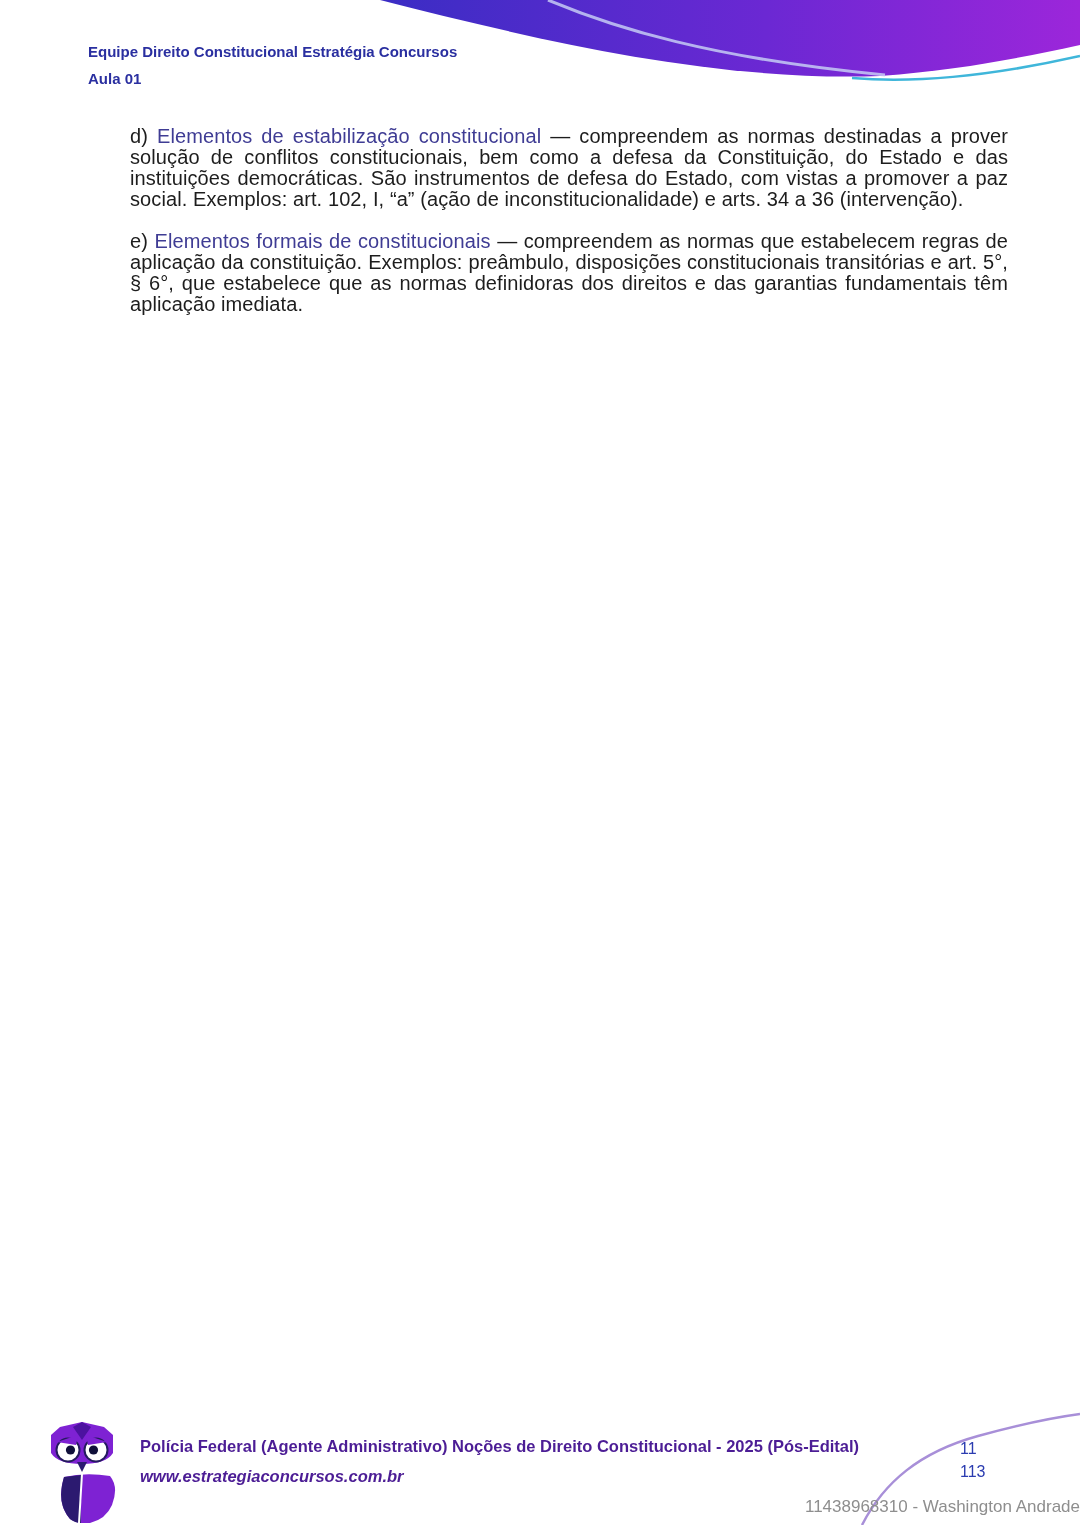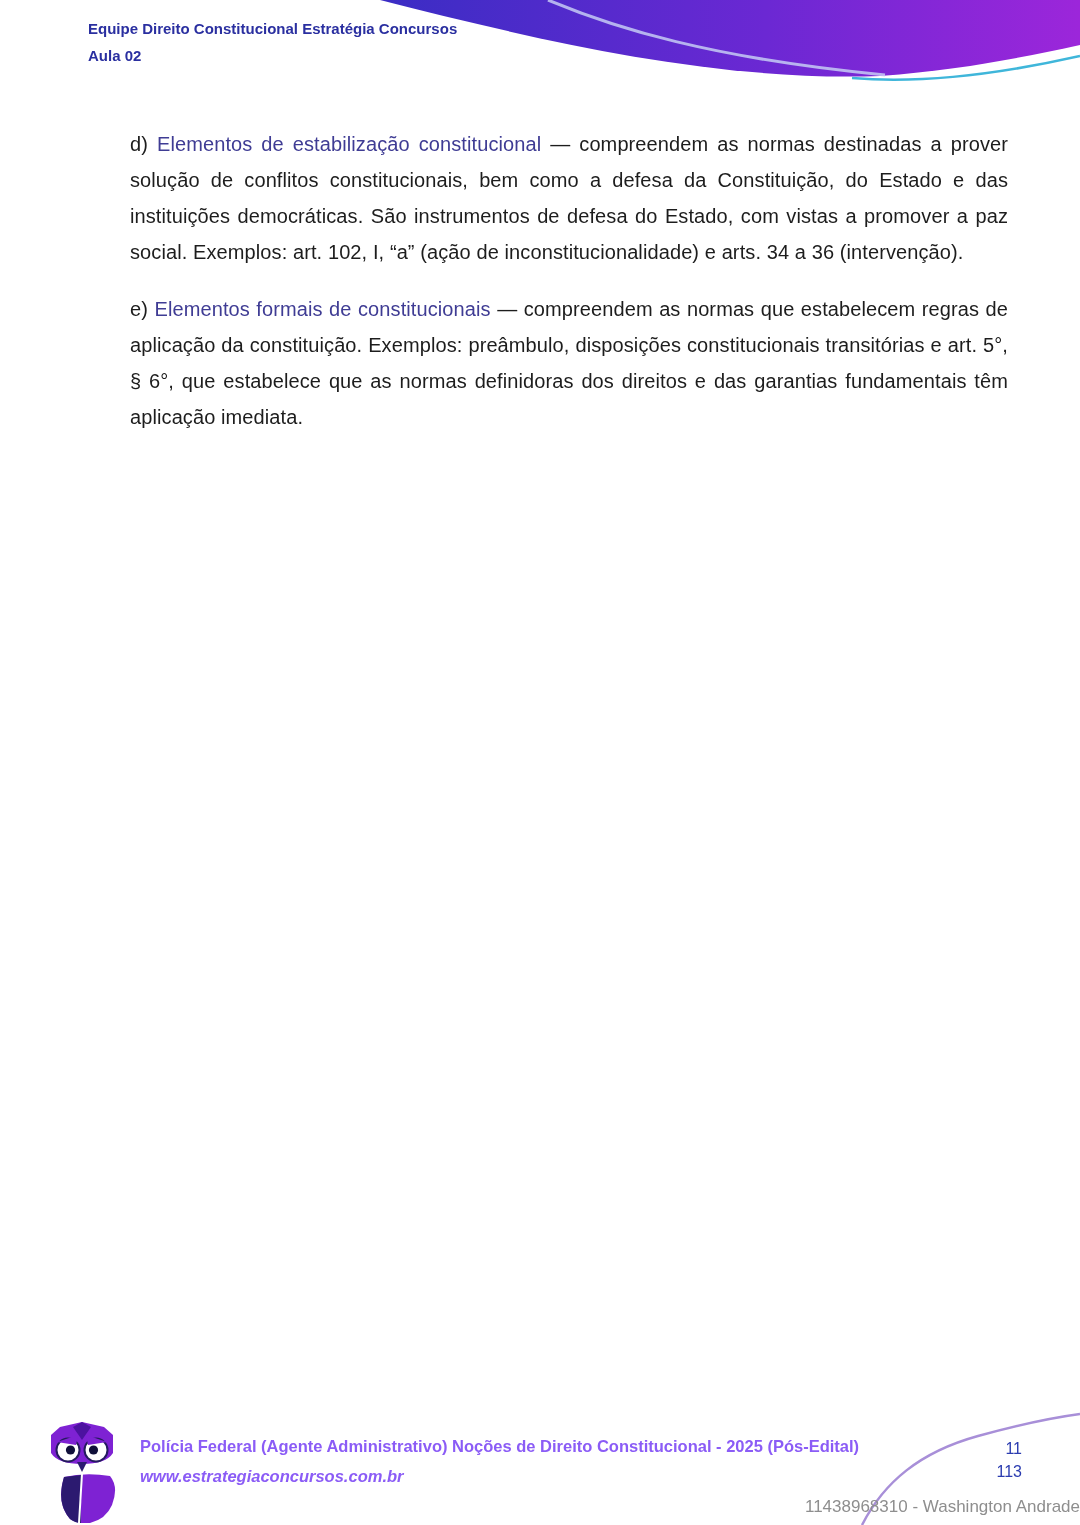--- a/index.html
+++ b/index.html
@@ -25,39 +25,39 @@
     right: 0;
     width: 700px;
     height: 95px;
     display: block;
   }
 
   
   .header {
     position: absolute;
     left: 88px;
-    top: 20px;
+    top: 43px;
     color: #2a2fa0;
     font-weight: bold;
     font-size: 15px;
     line-height: 18px;
   }
   .header .lesson {
     margin-top: 9px;
   }
 
   
   .content {
     position: absolute;
     left: 130px;
     top: 126px;
     width: 878px;
     color: #1d1d1d;
     font-size: 20px;
-    line-height: 36px;
+    line-height: 21px;
     letter-spacing: 0.1px;
     text-align: justify;
   }
   .content p {
     margin: 0 0 21px 0;
   }
   .content .hl {
     color: #3f3c94;
   }
 
@@ -67,35 +67,35 @@
     left: 46px;
     top: 1419px;
     width: 72px;
     height: 104px;
     display: block;
   }
   .footer-text {
     position: absolute;
     left: 140px;
     top: 1437px;
-    color: #8b5cf6;
+    color: #4c1d95;
     font-size: 16.5px;
     font-weight: bold;
     line-height: 19px;
   }
   .footer-text .site {
     margin-top: 11px;
     font-style: italic;
   }
   .page-numbers {
     position: absolute;
     right: 58px;
     top: 1440px;
     width: 62px;
-    text-align: right;
+    text-align: left;
     color: #2b3cb0;
     font-size: 16px;
     line-height: 18px;
   }
   .page-numbers .total {
     margin-top: 5px;
   }
   .corner-arc {
     position: absolute;
     right: 0;
@@ -127,21 +127,21 @@
         <stop offset="1" stop-color="#9c26da"></stop>
       </linearGradient>
     </defs>
     <path d="M0,0 H700 V45 C640,58 580,70 500,76 C330,82 150,38 0,0 Z" fill="url(#swooshGrad)"></path>
     <path d="M168,0 C235,28 330,58 505,75" fill="none" stroke="#c6cbf4" stroke-width="3" opacity="0.85"></path>
     <path d="M472,78 C540,84 620,74 700,56" fill="none" stroke="#3fb6da" stroke-width="2.5"></path>
   </svg>
 
   <div class="header">
     <div>Equipe Direito Constitucional Estratégia Concursos</div>
-    <div class="lesson">Aula 02</div>
+    <div class="lesson">Aula 01</div>
   </div>
 
   <div class="content">
     <p><span>d)</span> <span class="hl">Elementos de estabilização constitucional</span> <span>— compreendem as normas destinadas a prover solução de conflitos constitucionais, bem como a defesa da Constituição, do Estado e das instituições democráticas. São instrumentos de defesa do Estado, com vistas a promover a paz social. Exemplos: art. 102, I, “a” (ação de inconstitucionalidade) e arts. 34 a 36 (intervenção).</span></p>
 
     <p><span>e)</span> <span class="hl">Elementos formais de constitucionais</span> <span>— compreendem as normas que estabelecem regras de aplicação da constituição. Exemplos: preâmbulo, disposições constitucionais transitórias e art. 5°, § 6°, que estabelece que as normas definidoras dos direitos e das garantias fundamentais têm aplicação imediata.</span></p>
   </div>
 
   <svg class="owl" viewBox="0 0 72 104">
 

